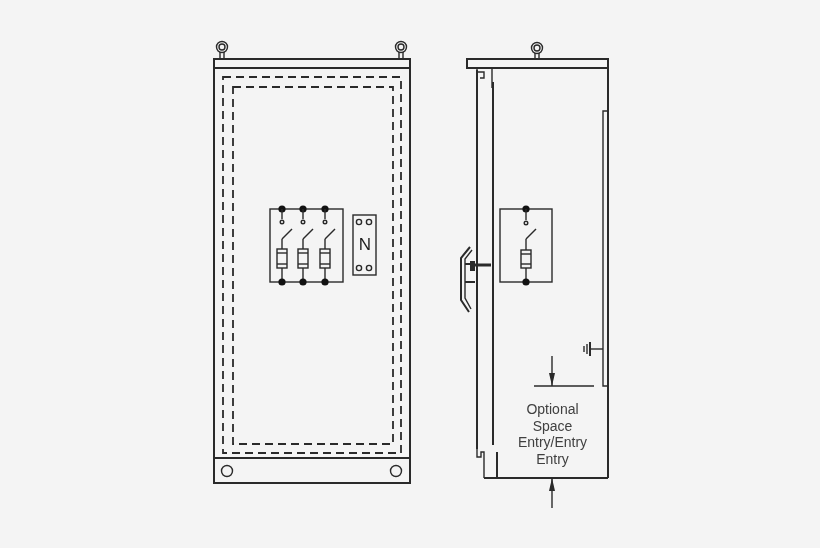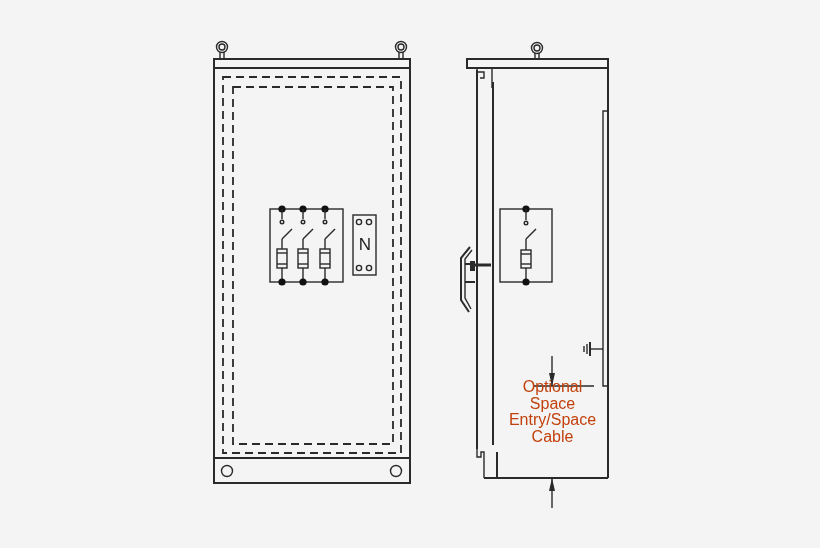--- a/index.html
+++ b/index.html
@@ -10,24 +10,24 @@
       font-family: "Liberation Sans", sans-serif;
     }
     #stage { position: relative; width: 820px; height: 548px; }
     svg { position: absolute; left: 0; top: 0; }
     .ln { stroke: #2a2a2a; fill: none; stroke-width: 2; }
     .thin { stroke: #2a2a2a; fill: none; stroke-width: 1.4; }
     .dash { stroke: #2a2a2a; fill: none; stroke-width: 1.8; stroke-dasharray: 8 5; }
     .dot { fill: #111; }
     .label {
       position: absolute;
-      left: 505px; top: 379px; width: 95px;
+      left: 505px; top: 401px; width: 95px;
       text-align: center;
-      font-size: 16px; line-height: 16.5px;
-      color: #c2410c;
+      font-size: 14px; line-height: 16.5px;
+      color: #404040;
     }
     .label div { margin: 0; }
     .nlabel {
       position: absolute; left: 355px; top: 235px; width: 20px;
       text-align: center; font-size: 17px; color: #1e1e1e;
     }
   </style>
 </head>
 <body>
 
@@ -168,16 +168,16 @@
       <polygon points="549,491 555,491 552,478" fill="#2a2a2a"></polygon>
     </g>
   </g>
 </svg>
 
 <div class="nlabel">N</div>
 
 <div class="label">
   <div>Optional</div>
   <div>Space</div>
-  <div>Entry/Space</div>
-  <div>Cable</div>
+  <div>Entry/Entry</div>
+  <div>Entry</div>
 </div>
 </div>
 
 </body></html>

